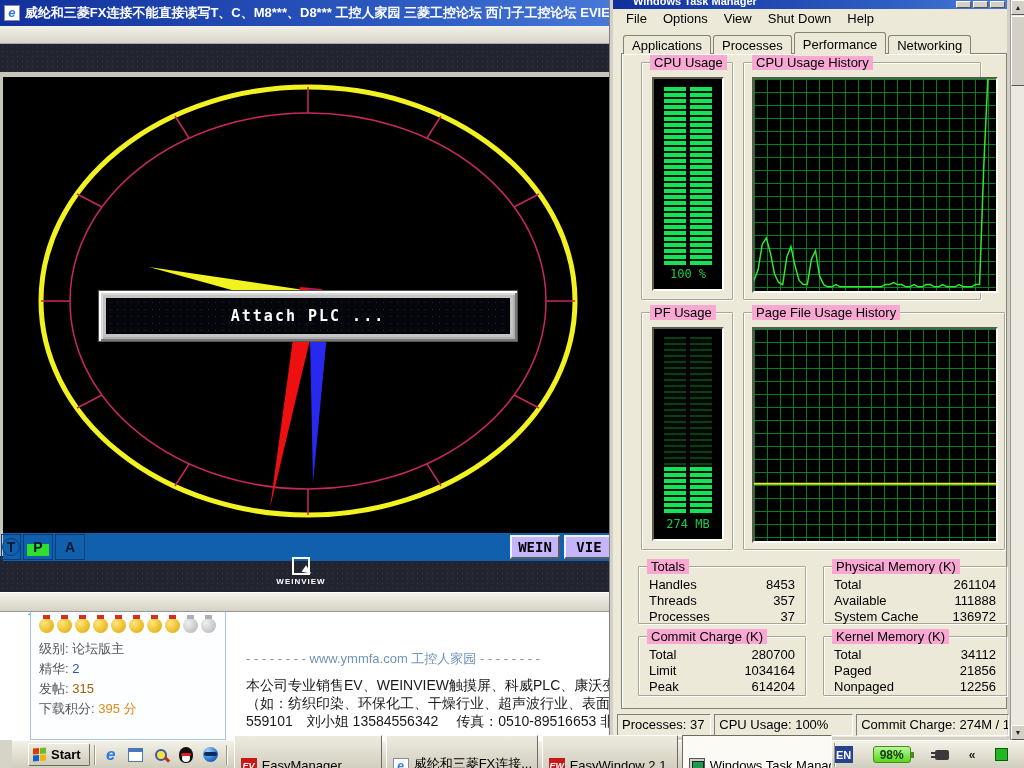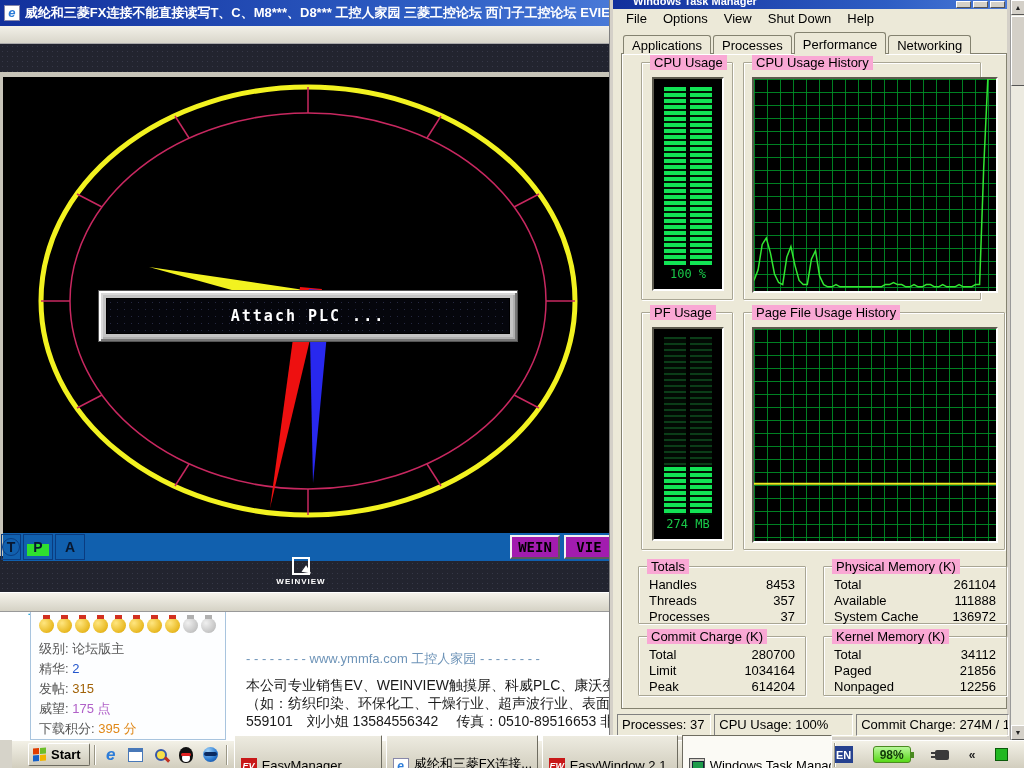--- a/index.html
+++ b/index.html
@@ -40,21 +40,21 @@
 
   .hmi-bar { position:absolute; left:0; top:456px; width:615px; height:28px; background:#1160AE;
     display:flex; align-items:center; z-index:4; }
   .hmi-cell { width:30px; height:26px; border:1px solid #0A3C80; margin-right:2px; position:relative;
     display:flex; align-items:center; justify-content:center; color:#081830; font-weight:bold; font-size:14px; }
   .hmi-cell.t { width:20px; margin-left:-2px; }
   .t-ring { position:absolute; left:0px; top:3px; width:18px; height:18px; border:1px solid #0A3C80; border-radius:50%; }
   .p-green { position:absolute; left:3px; bottom:3px; width:22px; height:12px; background:#2FE02F; }
   .cell-letter { position:relative; z-index:1; }
   .hmi-spacer { flex:1; }
-  .hmi-btn { width:50px; height:24px; background:#a21caf; margin-right:4px;
+  .hmi-btn { width:50px; height:24px; background:#c4b5fd; margin-right:4px;
     border-top:2px solid #F2F2F2; border-left:2px solid #F2F2F2; border-right:2px solid #5A5A5A; border-bottom:2px solid #5A5A5A;
     color:#000; font-family:"DejaVu Sans Mono", monospace; font-weight:bold; font-size:14px;
     display:flex; align-items:center; justify-content:center; }
 
   .weinview-launch { position:absolute; left:278px; top:557px; width:46px; height:34px; z-index:2;
     display:flex; flex-direction:column; align-items:center; }
   .wv-square { width:18px; height:18px; border:2px solid #fff; position:relative; background:transparent; }
   .wv-arrow { position:absolute; right:-4px; bottom:-2px; width:0; height:0;
     border-left:9px solid #fff; border-top:4px solid transparent; border-bottom:4px solid transparent;
     transform:rotate(35deg); }
@@ -273,23 +273,20 @@
       <div class="stat-line">
         <span>级别:</span> <span>论坛版主</span>
       </div>
       <div class="stat-line">
         <span>精华:</span> <span class="v-blue">2</span>
       </div>
       <div class="stat-line">
         <span>发帖:</span> <span class="v-green">315</span>
       </div>
       <div class="stat-line">
-        <span>威望:</span> <span class="v-purple">175 点</span>
-      </div>
-      <div class="stat-line">
         <span>下载积分:</span> <span class="v-orange">395 分</span>
       </div>
     </div>
     <div class="sig">
       <div class="sig-divider">- - - - - - - -  www.ymmfa.com  工控人家园  - - - - - - - -</div>
       <div class="sig-line">本公司专业销售EV、WEINVIEW触摸屏、科威PLC、康沃变频器、日本高</div>
       <div class="sig-line">（如：纺织印染、环保化工、干燥行业、超声波行业、表面处理行业、照</div>
       <div class="sig-line">559101　刘小姐 13584556342　 传真：0510-89516653 非诚勿扰●</div>
     </div>
   </div>

